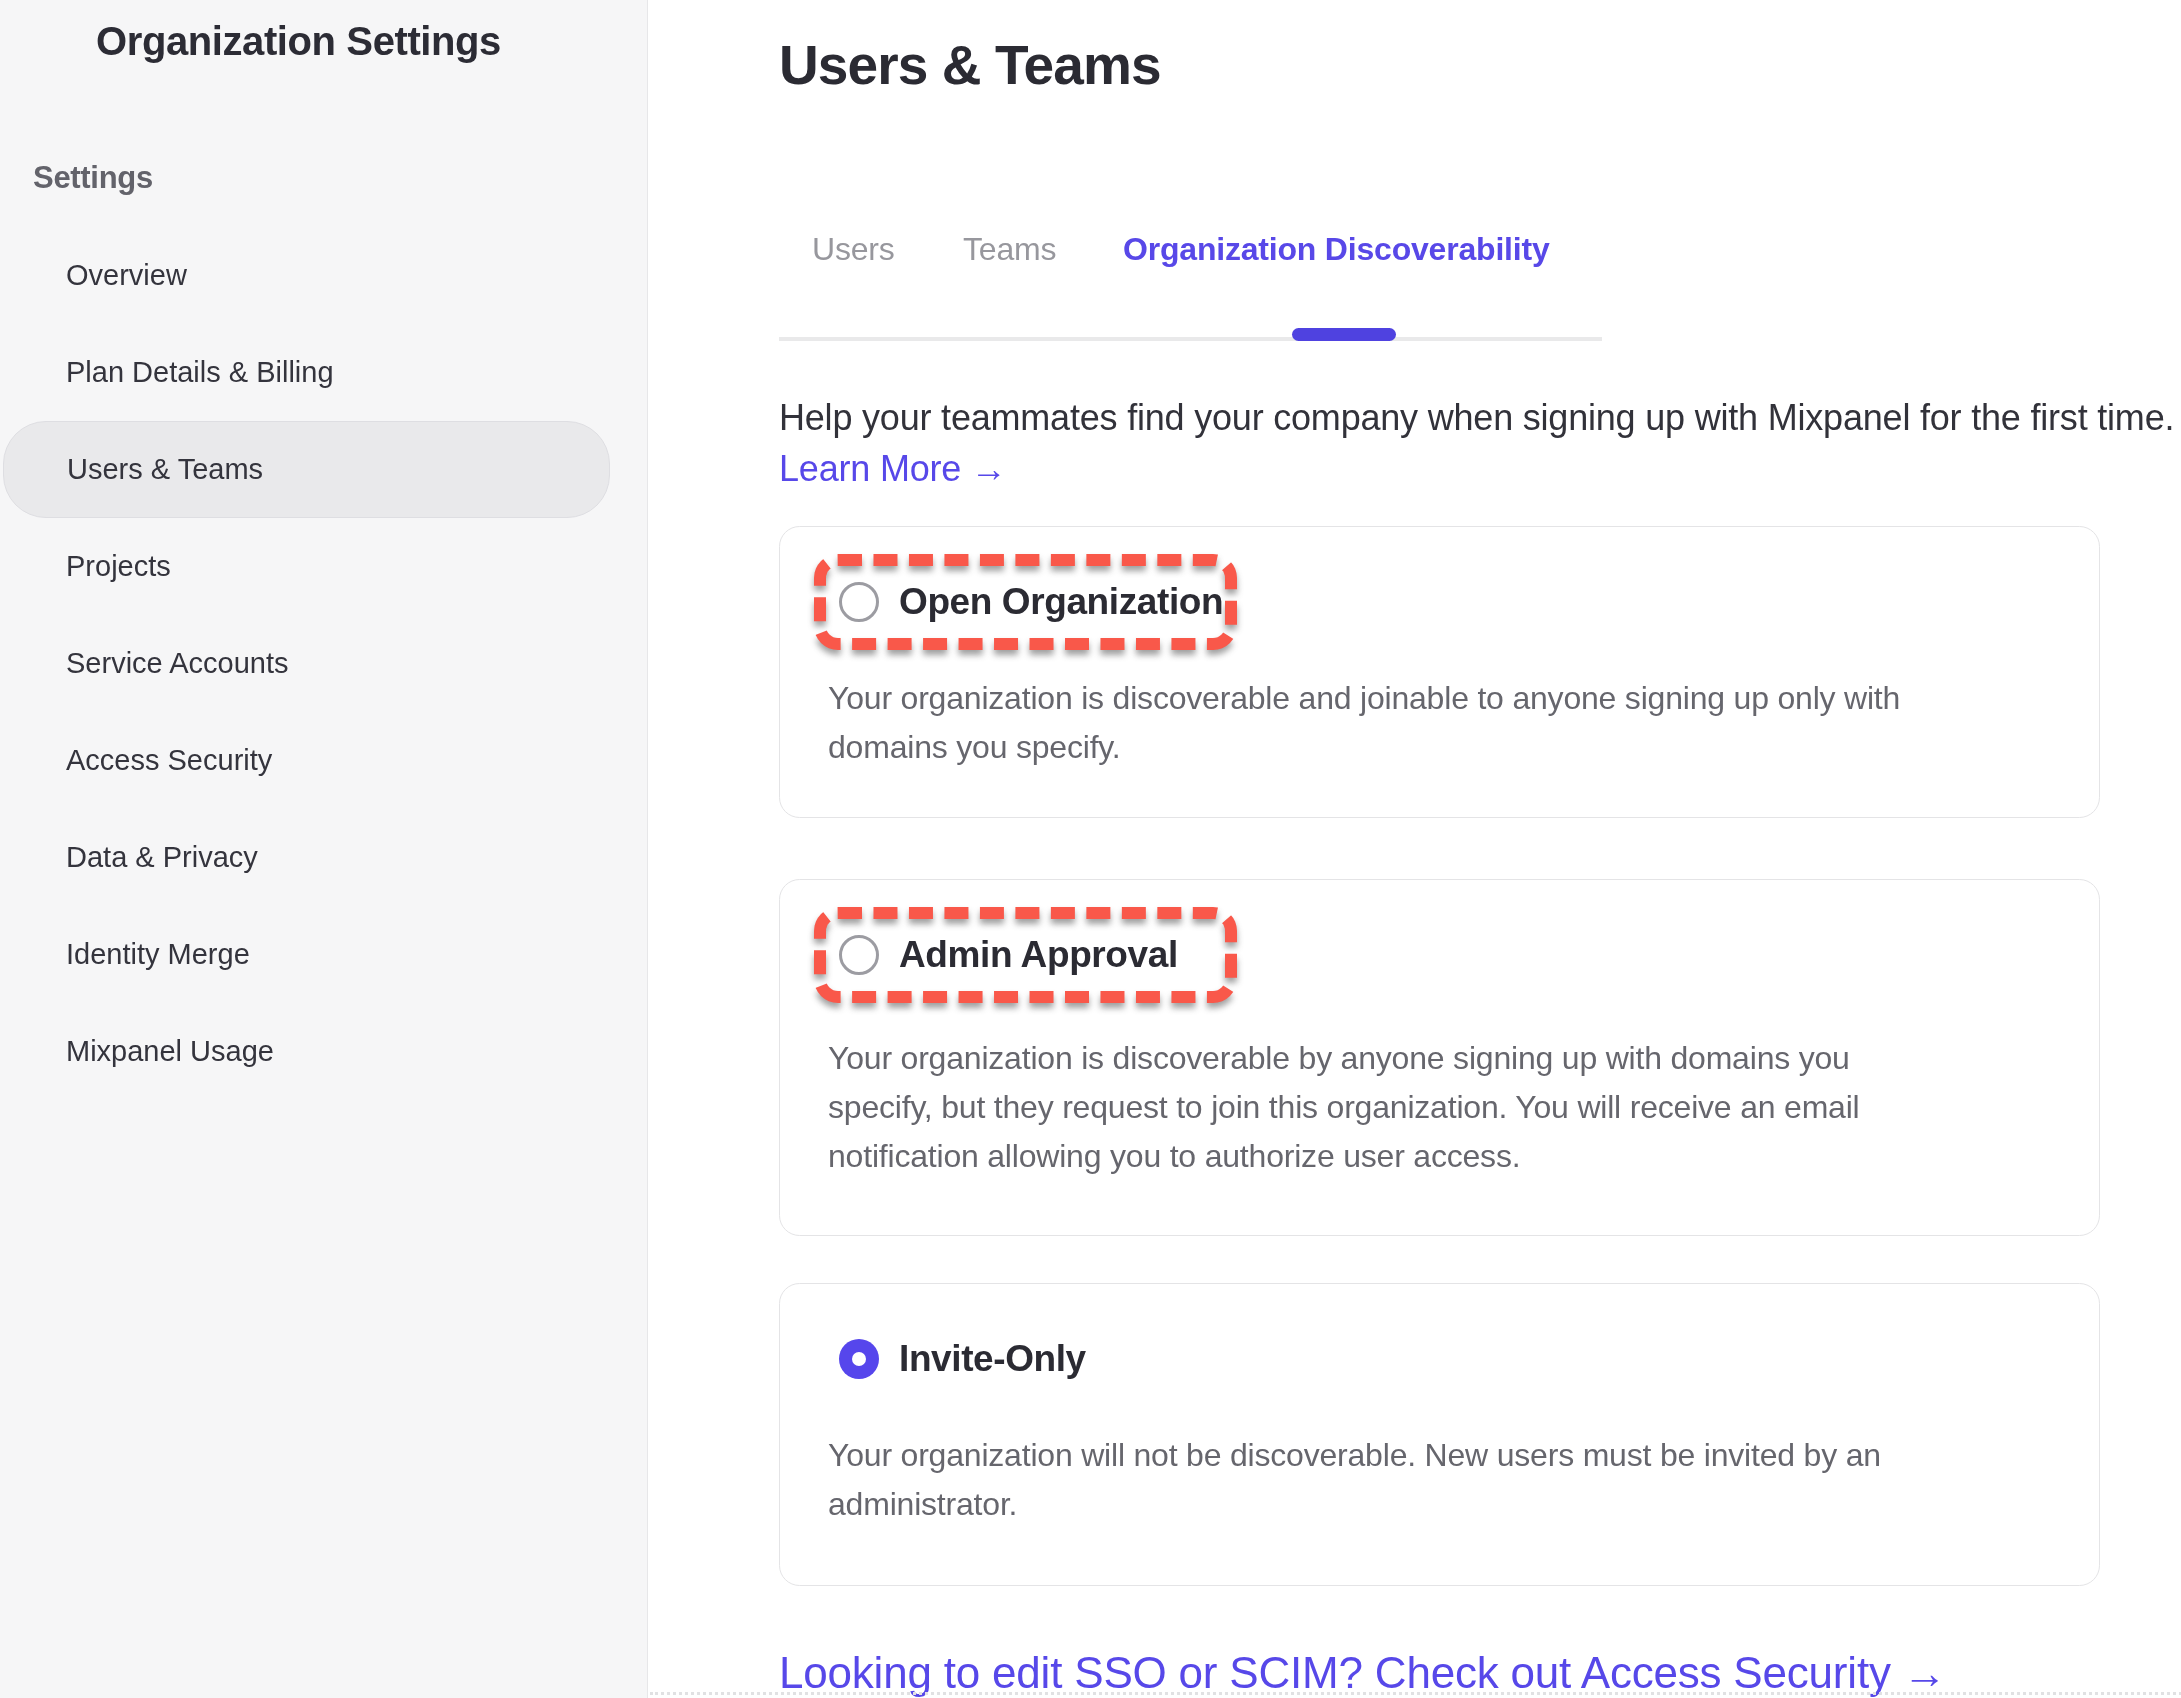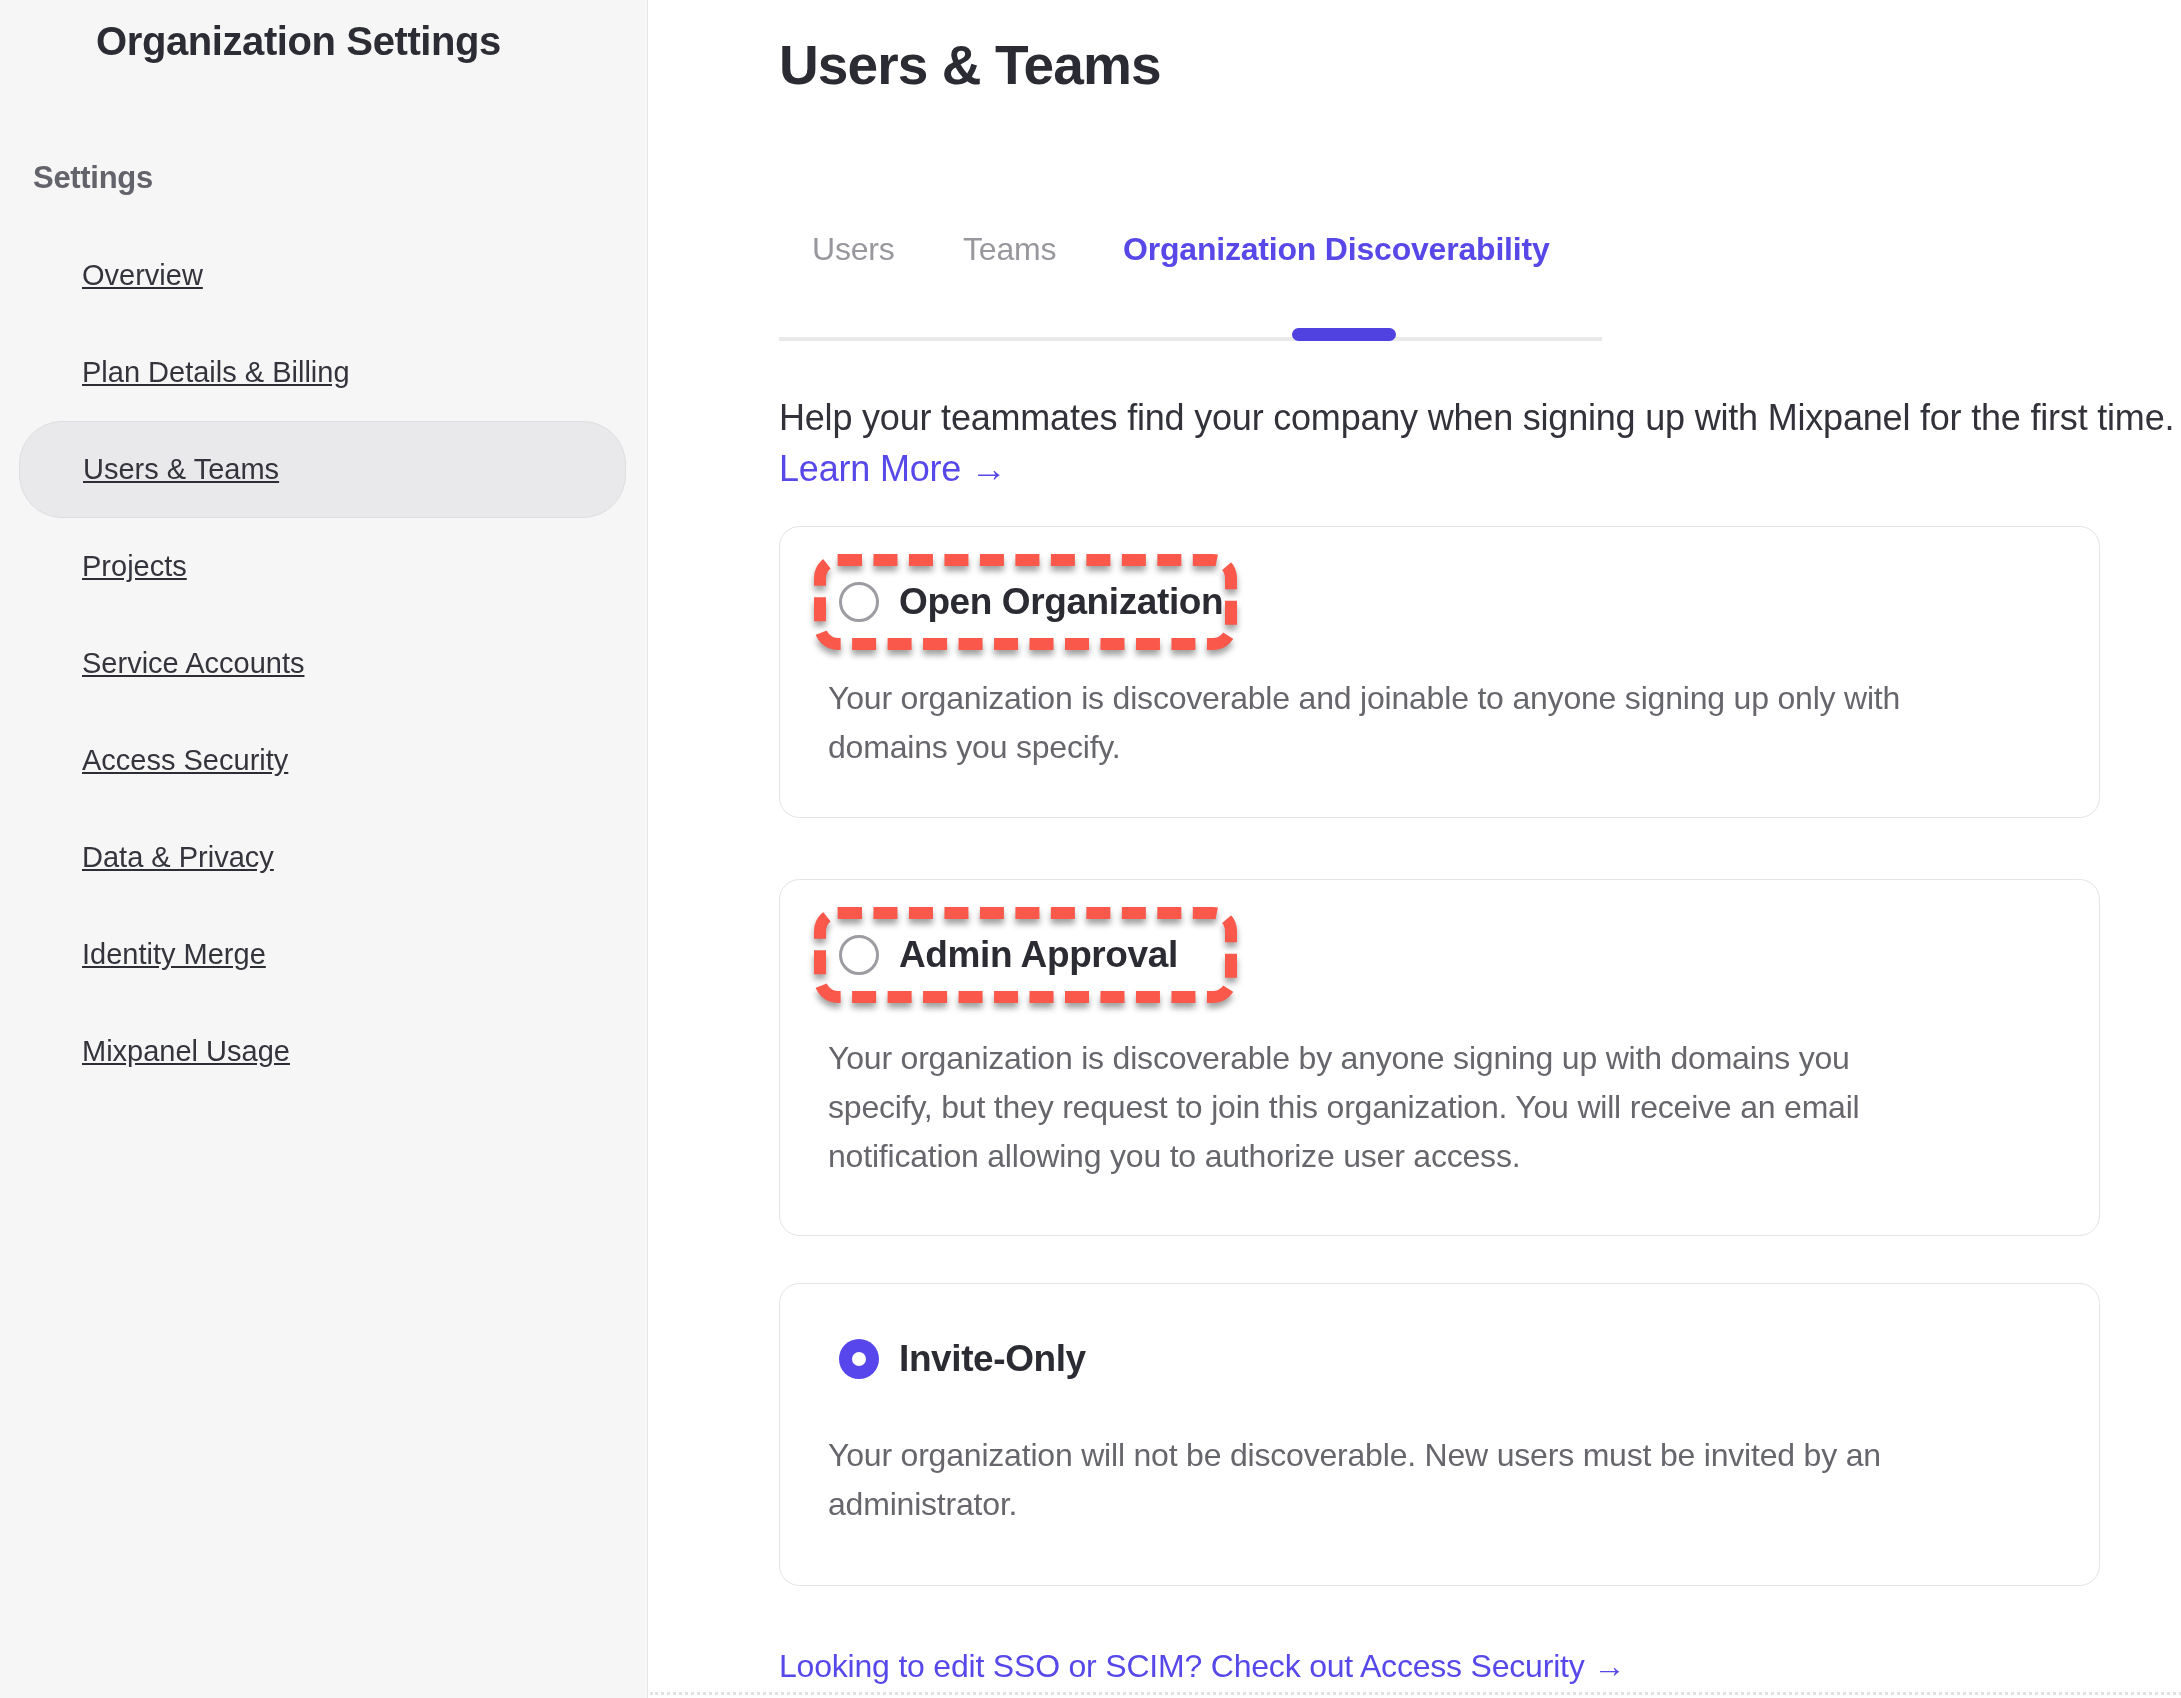--- a/index.html
+++ b/index.html
@@ -14,21 +14,21 @@
     background:#f6f6f7;border-right:1.7px solid #e7e7e9;box-sizing:border-box;
   }
   .org-title{
     position:absolute;left:96px;top:19px;font-size:40px;font-weight:700;
     color:#2c2c35;letter-spacing:-0.4px;white-space:nowrap;
   }
   .settings-label{
     position:absolute;left:33px;top:160px;font-size:31px;font-weight:700;
     color:#63636b;letter-spacing:-0.3px;
   }
-  .nav{position:absolute;left:19px;top:227px;width:607px;text-decoration:underline;}
+  .nav{position:absolute;left:3px;top:227px;width:607px;}
   .nav-item{
     height:97px;display:flex;align-items:center;padding-left:63px;
     box-sizing:border-box;border-radius:43px;font-size:29px;font-weight:500;
     color:#34343d;cursor:pointer;white-space:nowrap;
   }
   .nav-item.selected{
     background:#e9e9eb;border:1.7px solid #dedee2;
   }
   
   .main{position:absolute;left:650px;top:0;right:0;height:100%;background:#ffffff;}
@@ -93,21 +93,21 @@
   .card-2 .option-desc{top:154px;}
   .option-desc div{white-space:nowrap;}
   
   .annotation-box{
     position:absolute;left:34px;top:27px;width:423px;height:96px;
     box-sizing:border-box;border:12px dashed #f9584a;border-radius:24px;
     filter:drop-shadow(0 5.2px 3.4px rgba(45,45,45,0.45));
     pointer-events:none;
   }
   .footer-link{
-    position:absolute;left:129px;top:1648px;font-size:32px;color:#5748e9;
+    position:absolute;left:129px;top:1648px;font-size:44px;color:#5748e9;
     cursor:pointer;white-space:nowrap;letter-spacing:-0.2px;
   }
   .bottom-dotted-line{
     position:absolute;left:0;right:0;top:1692px;border-top:3.4px dotted #e1e1e3;
   }
 </style>
 </head>
 <body>
 
 <div class="page">

